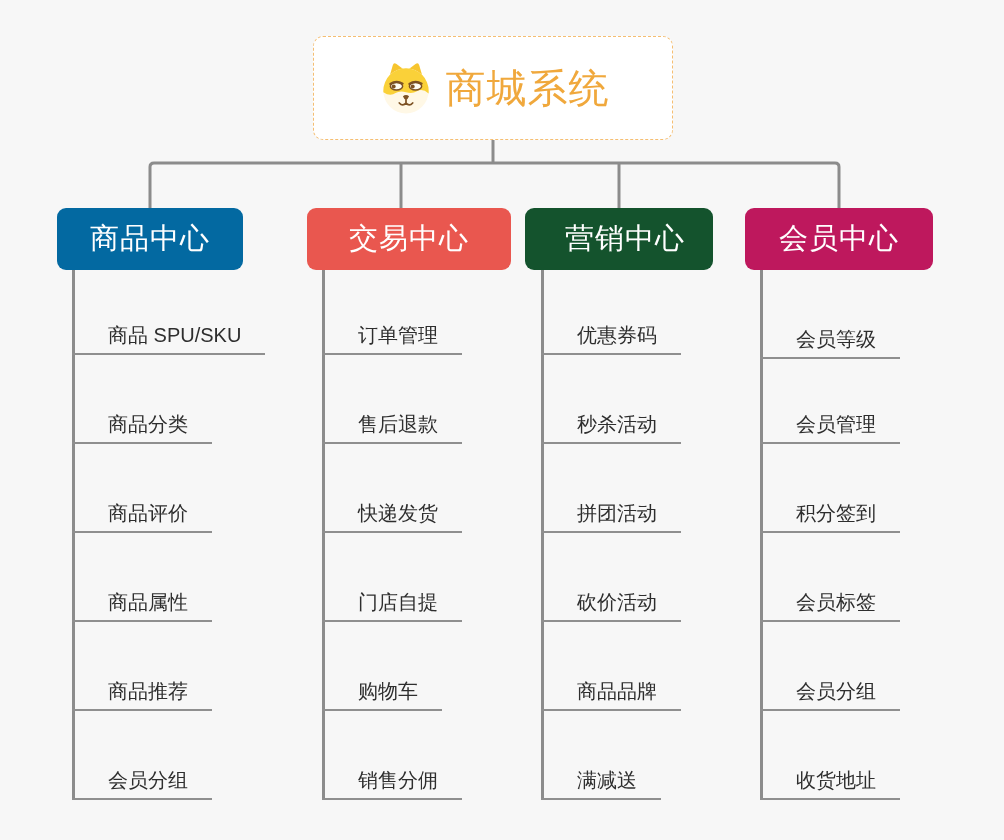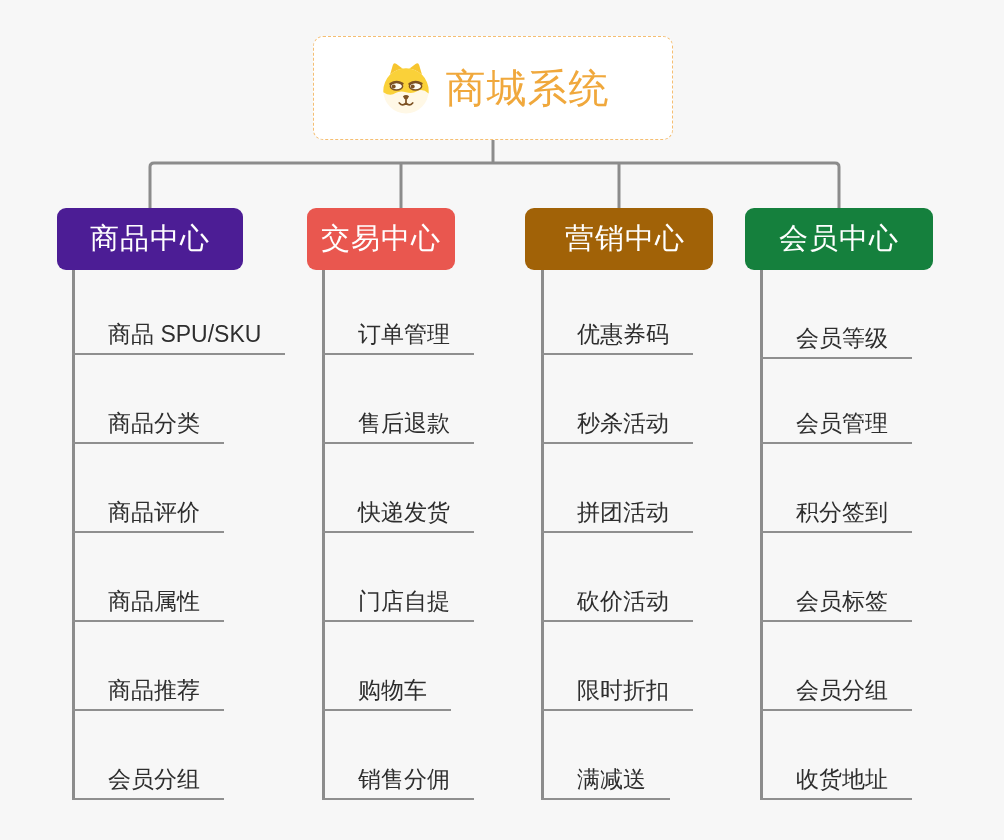--- a/index.html
+++ b/index.html
@@ -28,21 +28,21 @@
   .connectors{position:absolute;left:0;top:0;pointer-events:none;}
 
   
   .branch-box{
     position:absolute;top:208px;height:62px;border-radius:9px;
     display:flex;align-items:center;justify-content:center;
     color:#ffffff;font-size:29px;letter-spacing:1px;white-space:nowrap;
     box-sizing:border-box;
   }
   .bb-0{left:57px;width:186px;}
-  .bb-1{left:307px;width:148px;}
+  .bb-1{left:307px;width:204px;}
   .bb-2{left:525px;width:188px;}
   .bb-3{left:745px;width:188px;}
 
   
   .column{
     position:absolute;top:270px;height:530px;
     border-left:3px solid #8c8c8c;box-sizing:border-box;
   }
   .col-0{left:72px;}
   .col-1{left:322px;}
@@ -51,21 +51,21 @@
 
   .tree-item{
     height:89px;display:flex;align-items:flex-end;
   }
   .tree-item.first{height:85px;}
   .tree-item .item-label{
     display:inline-block;white-space:nowrap;
     margin-left:-3px;
     padding:0 24px 7px 36px;
     border-bottom:2px solid #8f8f8f;
-    font-size:23px;color:#2e2e2e;line-height:1.05;
+    font-size:20px;color:#2e2e2e;line-height:1.05;
   }
 </style>
 </head>
 <body>
 
 <div class="stage">
 
   <svg class="connectors" width="1004" height="840" viewBox="0 0 1004 840">
     <g fill="none" stroke="#8c8c8c" stroke-width="3">
       <path d="M493 140 L493 163"></path>
@@ -86,30 +86,30 @@
       <path d="M14.7 26.4 q6.5 -4.4 13.6 -0.4" fill="none" stroke="#7d5224" stroke-width="2.3" stroke-linecap="round"></path>
       <ellipse cx="42.5" cy="29" rx="6.8" ry="4.1" fill="#fffdf4" stroke="#7d5224" stroke-width="1.6"></ellipse>
       <circle cx="39.4" cy="29.2" r="2.2" fill="#7d5224"></circle>
       <path d="M35.7 26.4 q6.5 -4.4 13.6 -0.4" fill="none" stroke="#7d5224" stroke-width="2.3" stroke-linecap="round"></path>
       <path d="M28.6 40 q3.4 -2.6 6.8 0 q-1.7 4 -3.4 4 q-1.7 0 -3.4 -4 z" fill="#7d5224"></path>
       <path d="M32 44 v3.2 M24.6 47.4 q3.7 4.2 7.4 0.2 q3.7 4 7.4 -0.2" fill="none" stroke="#7d5224" stroke-width="1.9" stroke-linecap="round"></path>
     </svg>
     <span class="root-title">商城系统</span>
   </div>
 
-  <div class="branch-box bb-0" style="background-color: #4c1d95;">
+  <div class="branch-box bb-0" style="background-color: #0369a1;">
     <span>商品中心</span>
   </div>
   <div class="branch-box bb-1" style="background-color: rgb(233, 87, 79);">
     <span>交易中心</span>
   </div>
-  <div class="branch-box bb-2" style="background-color: #a16207; padding-left: 12px;">
+  <div class="branch-box bb-2" style="background-color: #14532d; padding-left: 12px;">
     <span>营销中心</span>
   </div>
-  <div class="branch-box bb-3" style="background-color: #15803d;">
+  <div class="branch-box bb-3" style="background-color: #be185d;">
     <span>会员中心</span>
   </div>
 
   <div class="column col-0">
     <div class="tree-item first">
         <span class="item-label">商品 SPU/SKU</span>
       </div>
     <div class="tree-item">
         <span class="item-label">商品分类</span>
       </div>
@@ -155,21 +155,21 @@
     <div class="tree-item">
         <span class="item-label">秒杀活动</span>
       </div>
     <div class="tree-item">
         <span class="item-label">拼团活动</span>
       </div>
     <div class="tree-item">
         <span class="item-label">砍价活动</span>
       </div>
     <div class="tree-item">
-        <span class="item-label">限时折扣</span>
+        <span class="item-label">商品品牌</span>
       </div>
     <div class="tree-item">
         <span class="item-label">满减送</span>
       </div>
   </div>
 
   <div class="column col-3">
     <div class="tree-item">
         <span class="item-label">会员等级</span>
       </div>

